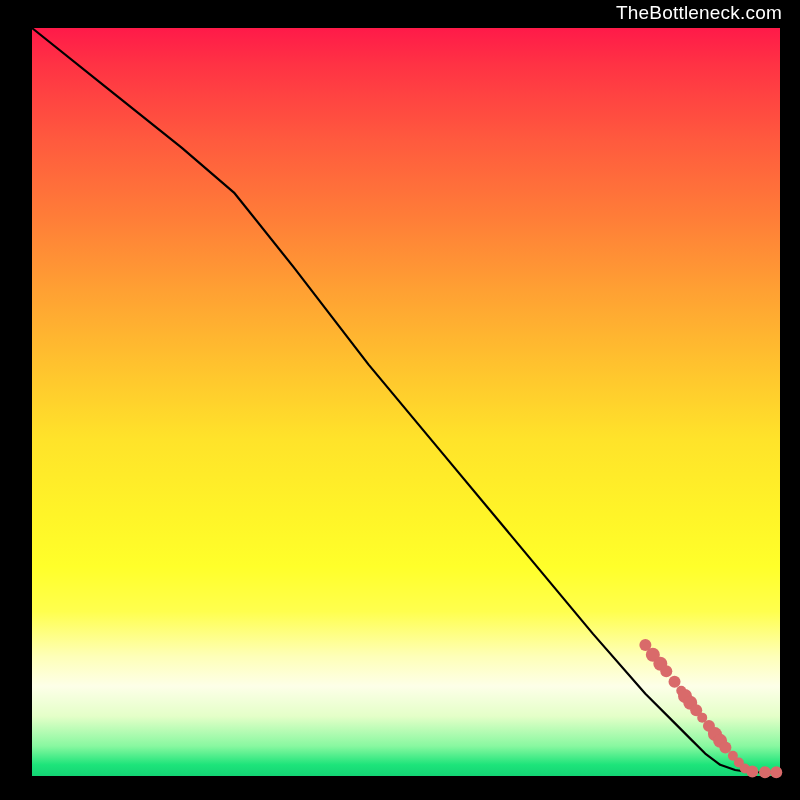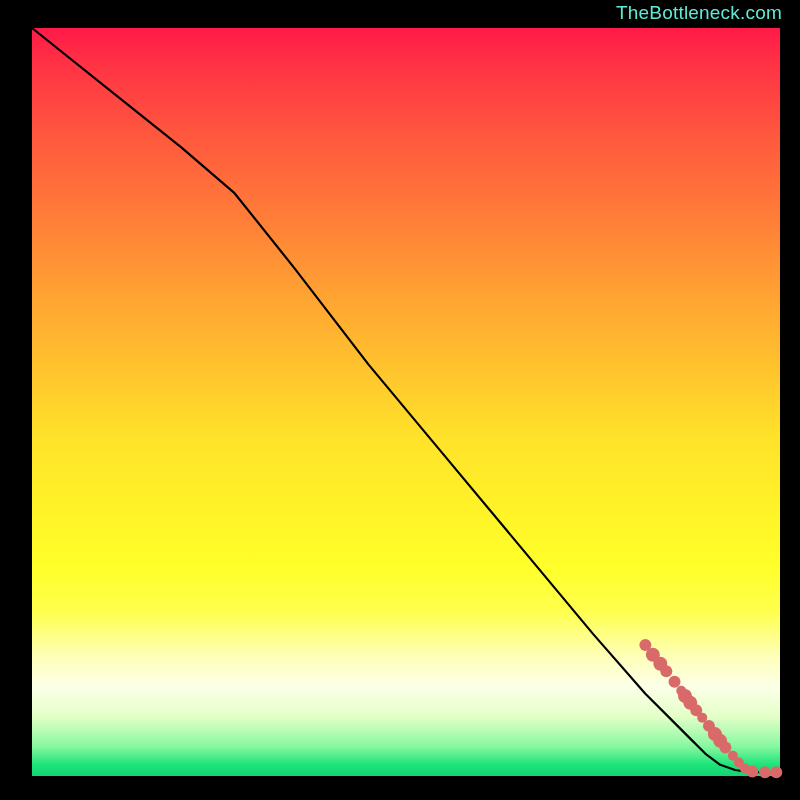--- a/index.html
+++ b/index.html
@@ -7,21 +7,21 @@
     width: 800px;
     height: 800px;
     background: #000;
     position: relative;
     font-family: Arial, Helvetica, sans-serif;
   }
   .attribution {
     position: absolute;
     top: 2px;
     right: 18px;
-    color: #5eead4;
+    color: #ffffff;
     font-size: 19px;
     letter-spacing: 0.2px;
   }
   .plot-area {
     position: absolute;
     left: 32px;
     top: 28px;
     width: 748px;
     height: 748px;
     background: linear-gradient(to bottom,

